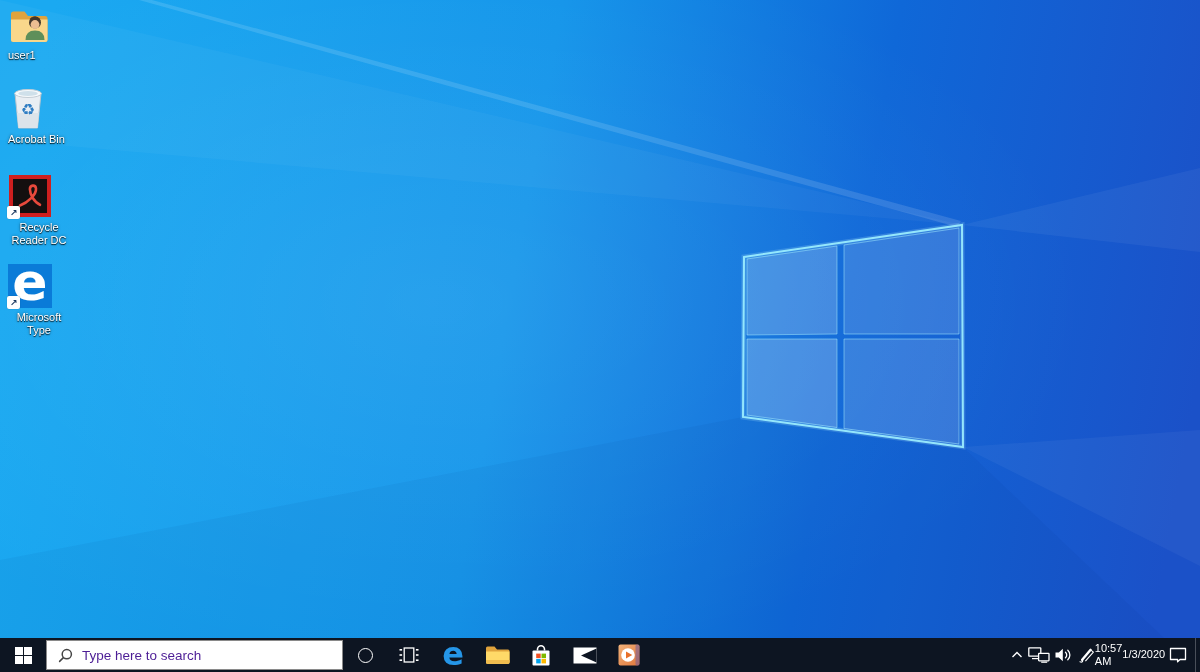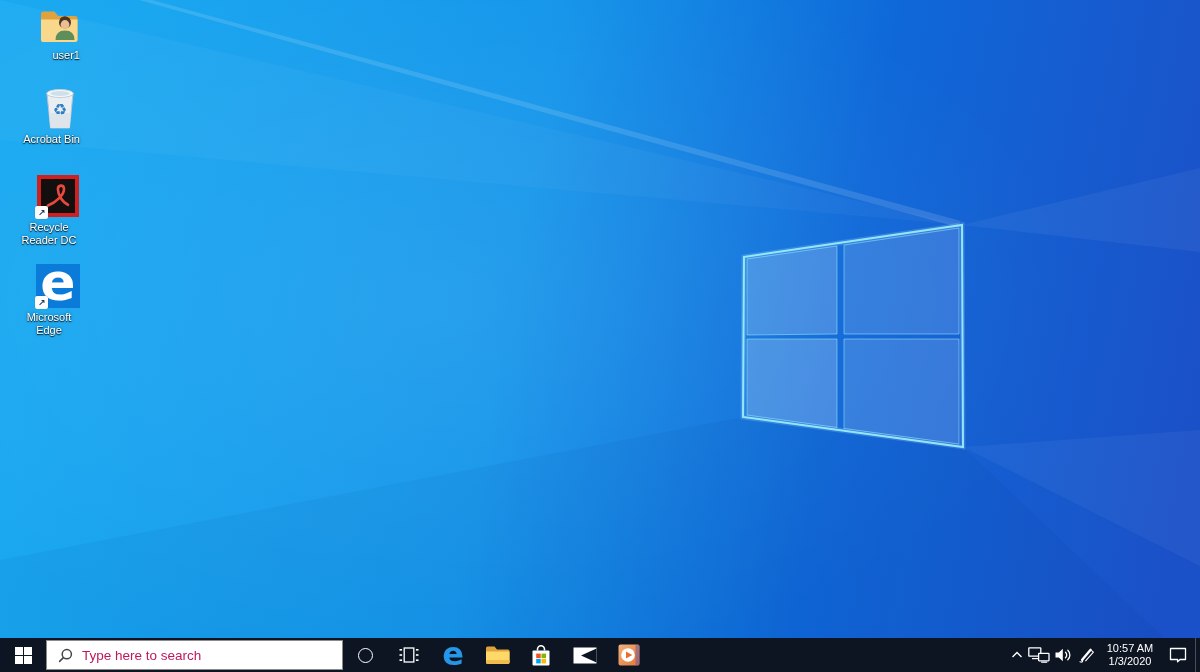--- a/index.html
+++ b/index.html
@@ -5,21 +5,21 @@
   * { margin:0; padding:0; box-sizing:border-box; }
   html,body { width:1200px; height:672px; overflow:hidden; }
   body { font-family:"Liberation Sans","DejaVu Sans",sans-serif; }
   .screen { position:relative; width:1200px; height:672px; overflow:hidden; background:#1495ea; }
 
   
   .wallpaper { position:absolute; inset:0; display:block; }
 
   
   .desktop { position:absolute; left:0; top:0; right:0; bottom:34px; }
-  .desktop-icon { position:absolute; left:16px; width:64px; display:flex; flex-direction:column; align-items:flex-end; cursor:default; }
+  .desktop-icon { position:absolute; left:8px; width:64px; display:flex; flex-direction:column; align-items:flex-start; cursor:default; }
   .desktop-icon .art { position:relative; }
   .desktop-icon .label {
     margin-top:3px; font-size:11px; line-height:1.18; color:#fff; text-align:center;
     max-width:62px; text-shadow:0 1px 1px rgba(0,0,0,.9), 0 0 3px rgba(0,0,0,.5);
   }
   .shortcut-badge {
     position:absolute; left:-1px; bottom:-1px; width:13px; height:13px; background:#fff;
     border-radius:2px; display:flex; align-items:center; justify-content:center;
     font-size:9px; font-weight:bold; color:#18365e; box-shadow:0 0 1px rgba(0,0,0,.4);
   }
@@ -28,28 +28,28 @@
   .taskbar {
     position:absolute; left:0; right:0; bottom:0; height:34px; background:#0d1522;
     display:flex; align-items:stretch; z-index:5;
   }
   .tb-btn { display:flex; align-items:center; justify-content:center; cursor:pointer; }
   .start-btn { width:46px; }
   .search-box {
     width:297px; margin:2px 0; background:#fff; border:1px solid #8a8a8a;
     display:flex; align-items:center; padding-left:11px; gap:9px; cursor:text;
   }
-  .search-box .ph { font-size:13.5px; color:#be185d; white-space:nowrap; }
+  .search-box .ph { font-size:13.5px; color:#4c1d95; white-space:nowrap; }
   .app-btn { width:44px; }
   .cortana-ring { width:15px; height:15px; border:1.8px solid #fff; border-radius:50%; }
 
   .tray { margin-left:auto; display:flex; align-items:stretch; }
   .tray-btn { display:flex; align-items:center; justify-content:center; cursor:pointer; }
   .w20{width:20px;} .w24{width:24px;} .w34{width:34px;}
-  .clock { width:62px; flex-direction:column; justify-content:center; line-height:1.2; color:#fff; font-size:11px; text-align:center; }
+  .clock { width:62px; flex-direction:row; justify-content:center; line-height:1.2; color:#fff; font-size:11px; }
   .show-desktop { width:5px; border-left:1px solid rgba(255,255,255,.25); }
 
   svg { display:block; }
 </style>
 </head>
 <body>
 
 <div class="screen">
 
   <svg class="wallpaper" width="1200" height="672" viewBox="0 0 1200 672" aria-hidden="true">
@@ -130,21 +130,21 @@
     </div>
 
     <div class="desktop-icon" style="top:264px;">
       <div class="art">
         <svg width="44" height="44" viewBox="0 0 44 44">
           <rect width="44" height="44" fill="#0a7bd8"></rect>
           <text x="22" y="36" font-size="52" font-weight="bold" fill="#ffffff" text-anchor="middle" font-family="'DejaVu Sans',sans-serif">e</text>
         </svg>
         <div class="shortcut-badge">↗</div>
       </div>
-      <div class="label">Microsoft Edge</div>
+      <div class="label">Microsoft Type</div>
     </div>
   </div>
 
   <div class="taskbar">
 
     <div class="tb-btn start-btn">
       <svg width="17" height="17" viewBox="0 0 17 17">
         <rect x="0" y="0" width="8" height="8" fill="#fff"></rect>
         <rect x="9" y="0" width="8" height="8" fill="#fff"></rect>
         <rect x="0" y="9" width="8" height="8" fill="#fff"></rect>

